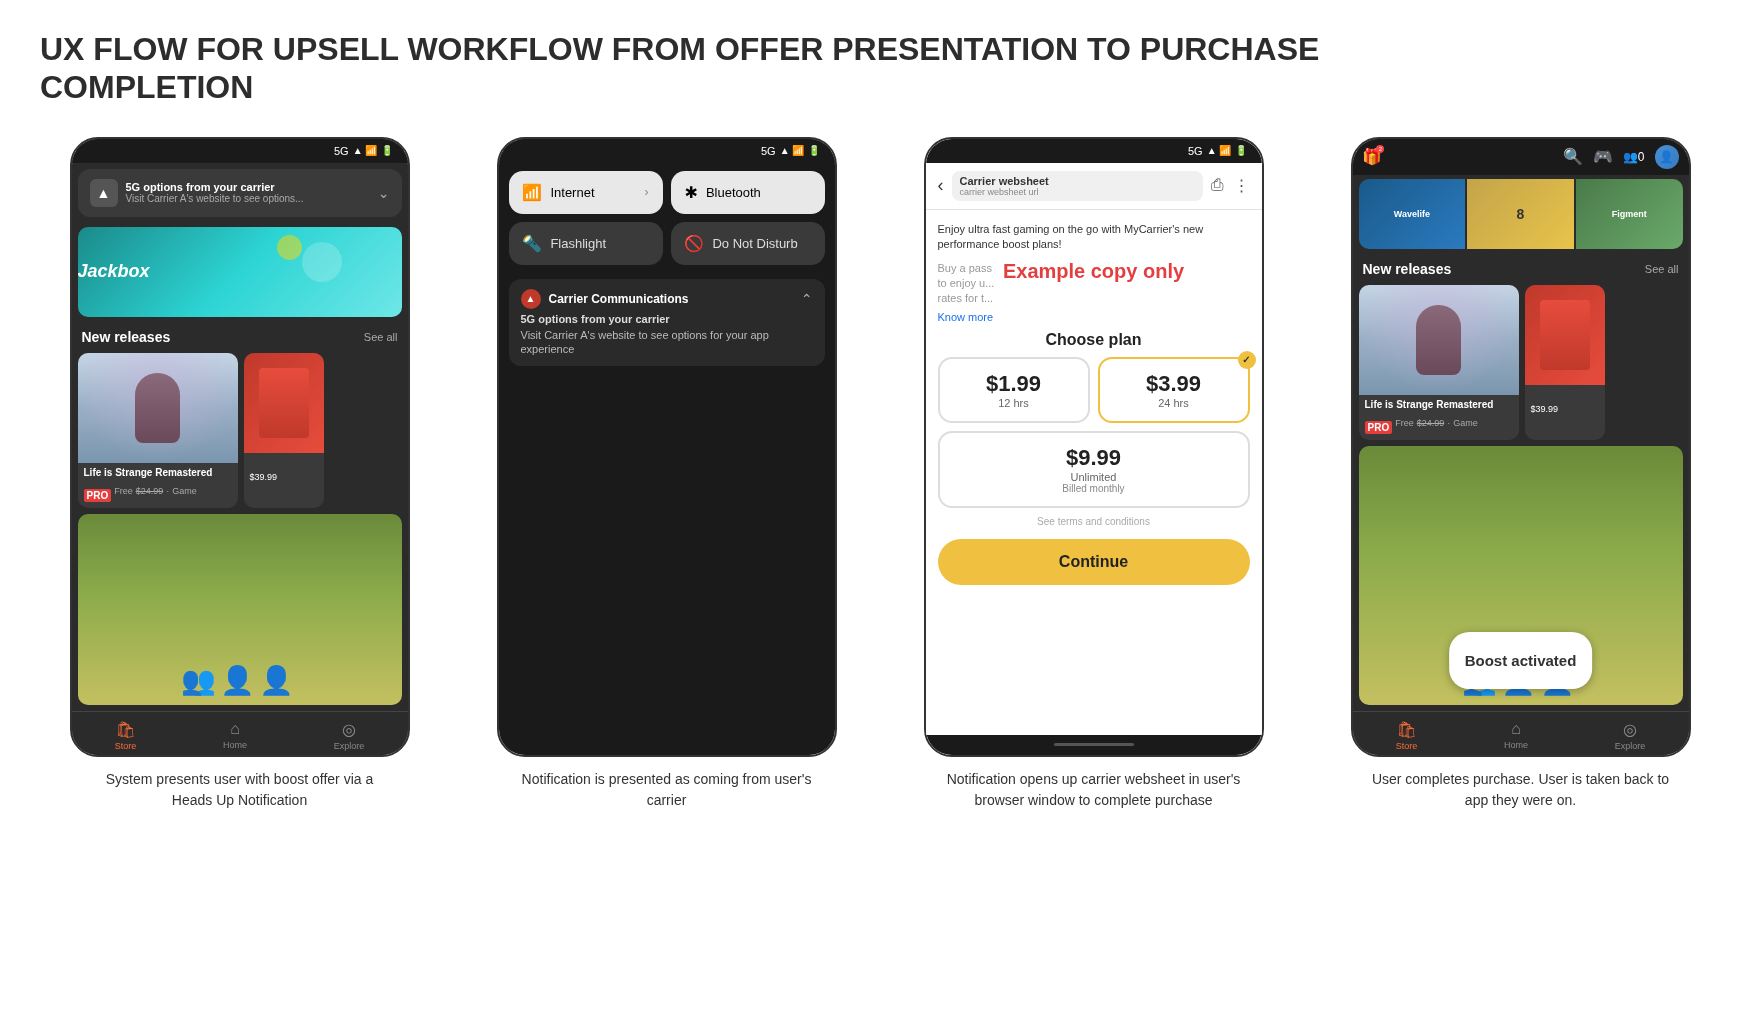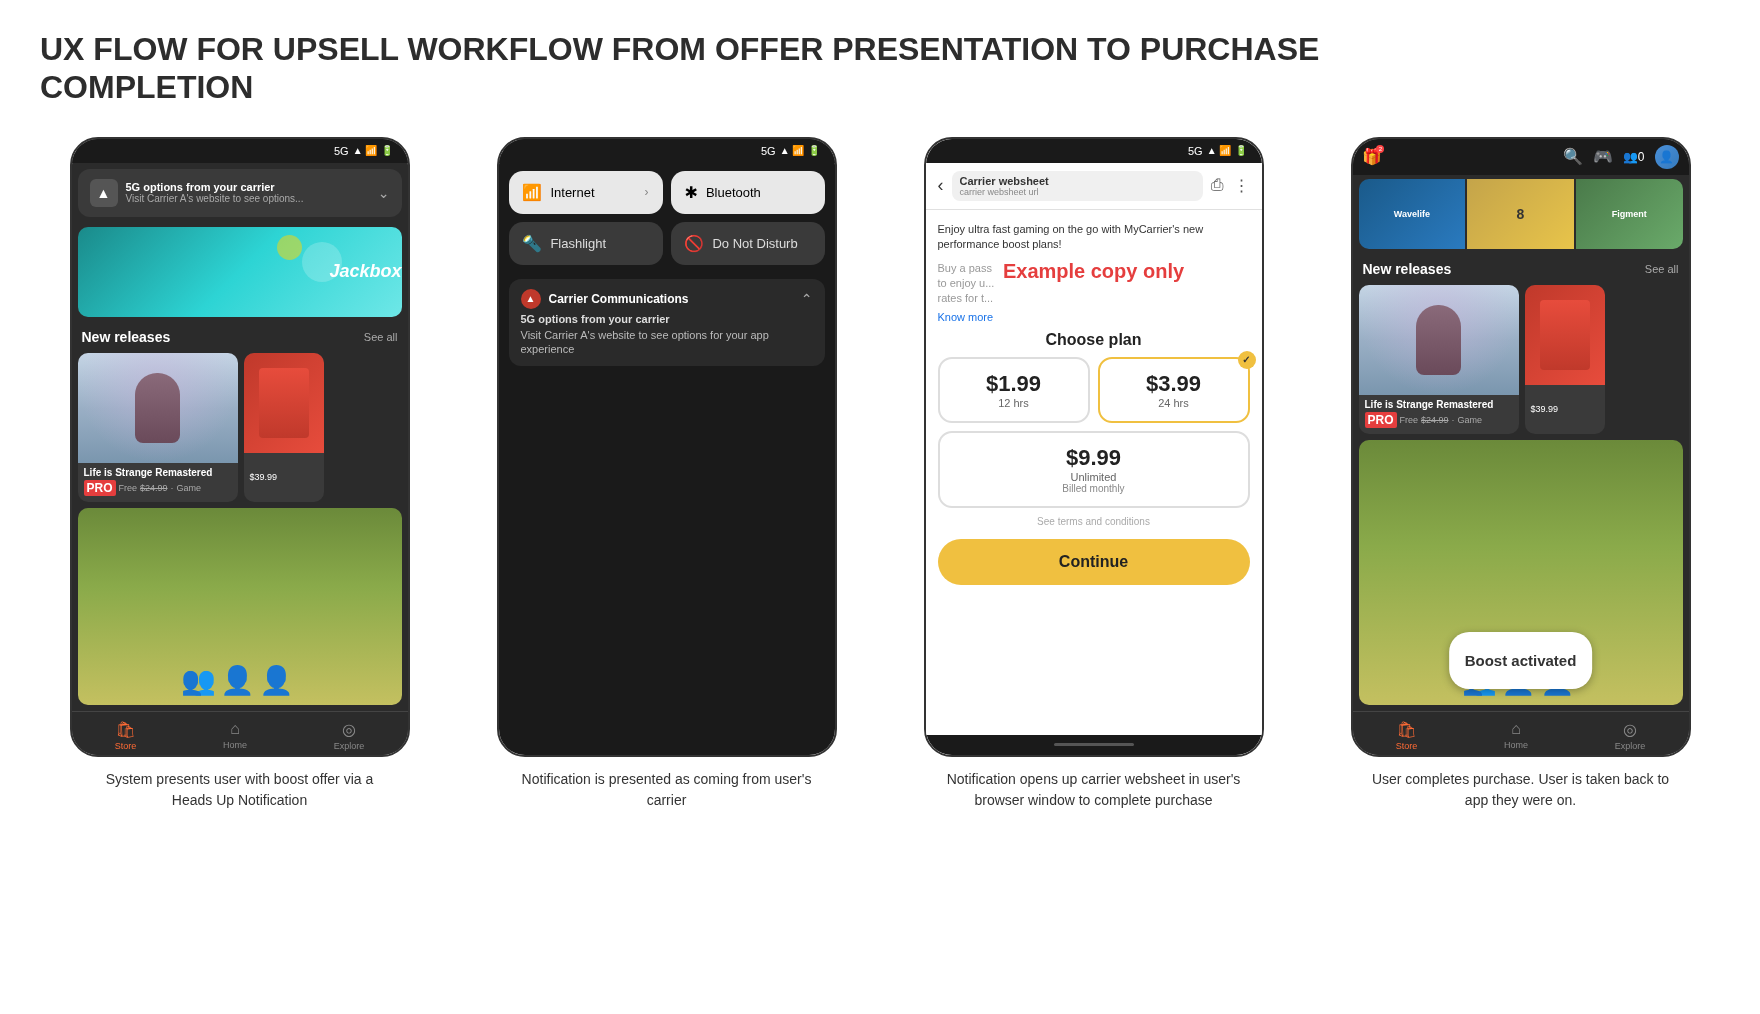--- a/index.html
+++ b/index.html
@@ -87,21 +87,21 @@
     .notif-title { color: #fff; font-size: 11px; font-weight: 600; }
     .notif-sub { color: #aaa; font-size: 10px; }
     .notif-chevron { color: #aaa; font-size: 14px; }
     .app-banner-img {
       background: linear-gradient(135deg, #1a8a8a, #2dd4d4, #6ee7e7);
       height: 90px;
       margin: 4px 6px;
       border-radius: 10px;
       display: flex;
       align-items: center;
-      justify-content: flex-end;
+      justify-content: flex-start;
       overflow: hidden;
       position: relative;
     }
     .app-banner-text {
       color: #fff;
       font-size: 18px;
       font-weight: 700;
       font-style: italic;
     }
     .section-header {
@@ -137,24 +137,25 @@
     .game-name { color: #fff; font-size: 10px; font-weight: 600; }
     .game-meta {
       display: flex;
       align-items: center;
       gap: 3px;
       margin-top: 2px;
     }
     .pro-badge {
       background: #e53e3e;
       color: #fff;
-      font-size: 12px;
+      font-size: 10px;
       font-weight: 700;
       padding: 1px 3px;
       border-radius: 2px;
+      margin-top: 9px;
     }
     .game-price { color: #aaa; font-size: 9px; }
     .game-price-strike { color: #aaa; font-size: 9px; text-decoration: line-through; }
     .game-type { color: #aaa; font-size: 9px; }
     .bottom-nav {
       display: flex;
       justify-content: space-around;
       padding: 8px 0 4px;
       background: #2b2b2b;
       border-top: 1px solid #444;

